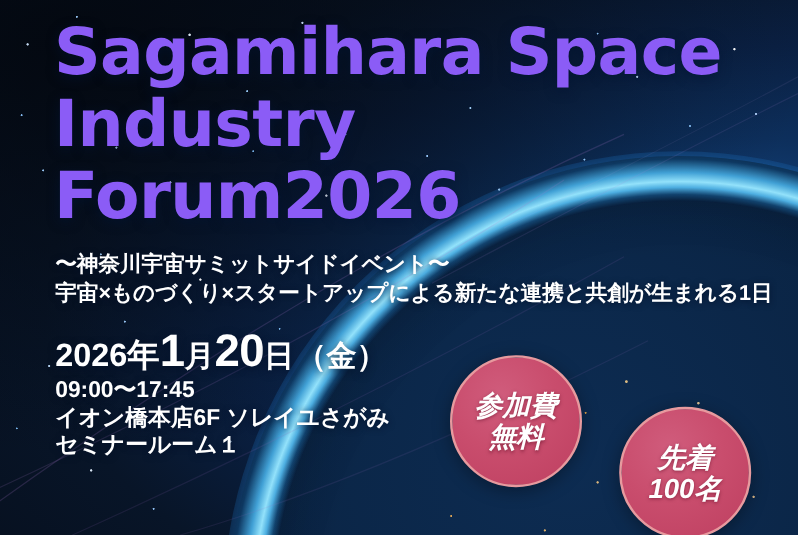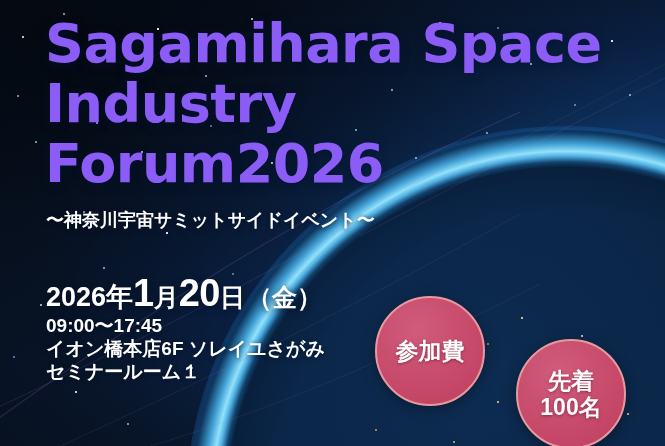--- a/index.html
+++ b/index.html
@@ -244,20 +244,21 @@
     color: #ffffff;
     font-weight: 700;
     text-align: center;
     box-shadow: 0 3px 14px rgba(0,0,0,0.35);
   }
   .badge span {
     display: block;
     line-height: 1.15;
     text-shadow: 0 1px 3px rgba(90,10,35,0.55);
     white-space: nowrap;
+    font-style: italic;
   }
   #badge-fee {
     left: 375px;
     top: 296px;
     width: 110px;
     height: 110px;
     font-size: 23px;
   }
   #badge-capacity {
     left: 516px;
@@ -293,34 +294,36 @@
   </div>
 
   <div class="content">
 
     <div class="title">Sagamihara Space
 Industry
 Forum2026</div>
 
     <div class="subtitle">
       <div>〜神奈川宇宙サミットサイドイベント〜</div>
+      <div>宇宙×ものづくり×スタートアップによる新たな連携と共創が生まれる1日</div>
     </div>
 
     <div class="date-line">
       <span class="dm">2026年</span><span class="big">1</span><span class="unit">月</span><span class="big">20</span><span class="unit">日</span><span class="dow">（金）</span>
     </div>
 
     <div class="details">
       <div>09:00〜17:45</div>
       <div>イオン橋本店6F ソレイユさがみ</div>
       <div>セミナールーム１</div>
     </div>
 
     <div class="badge" id="badge-fee">
       <span>参加費</span>
+      <span>無料</span>
     </div>
 
     <div class="badge" id="badge-capacity">
       <span>先着</span>
       <span>100名</span>
     </div>
 
   </div>
 </div>
 

